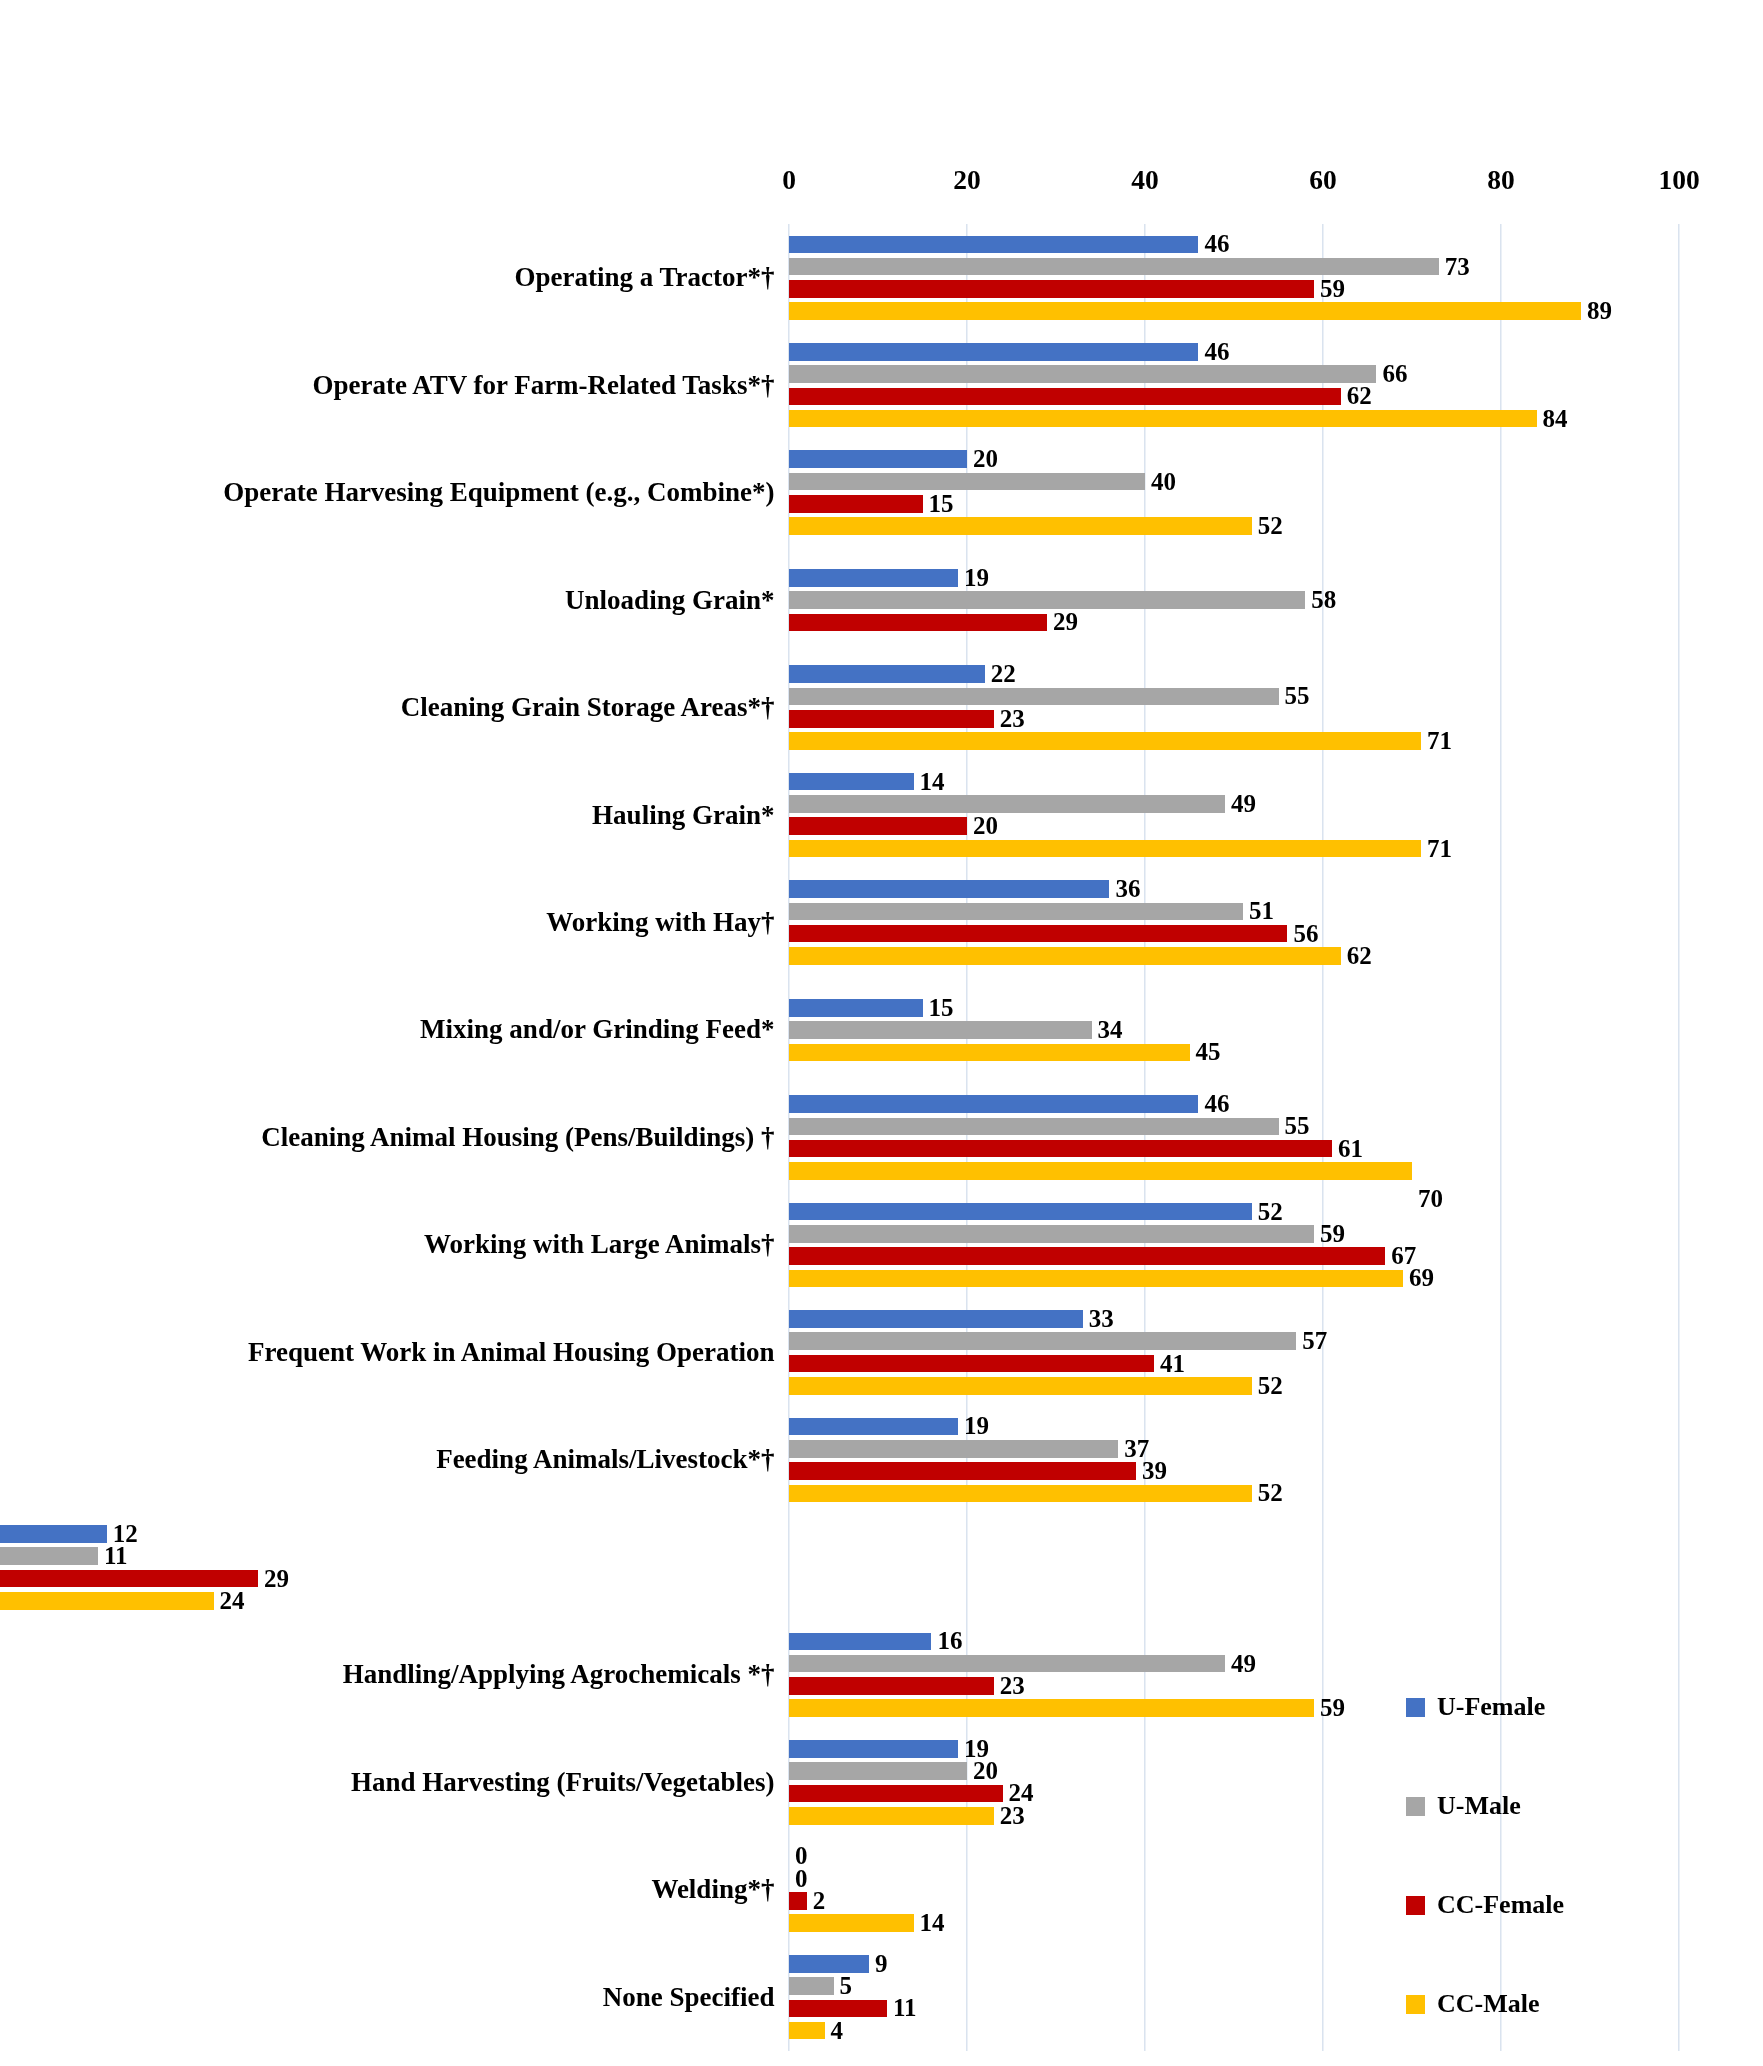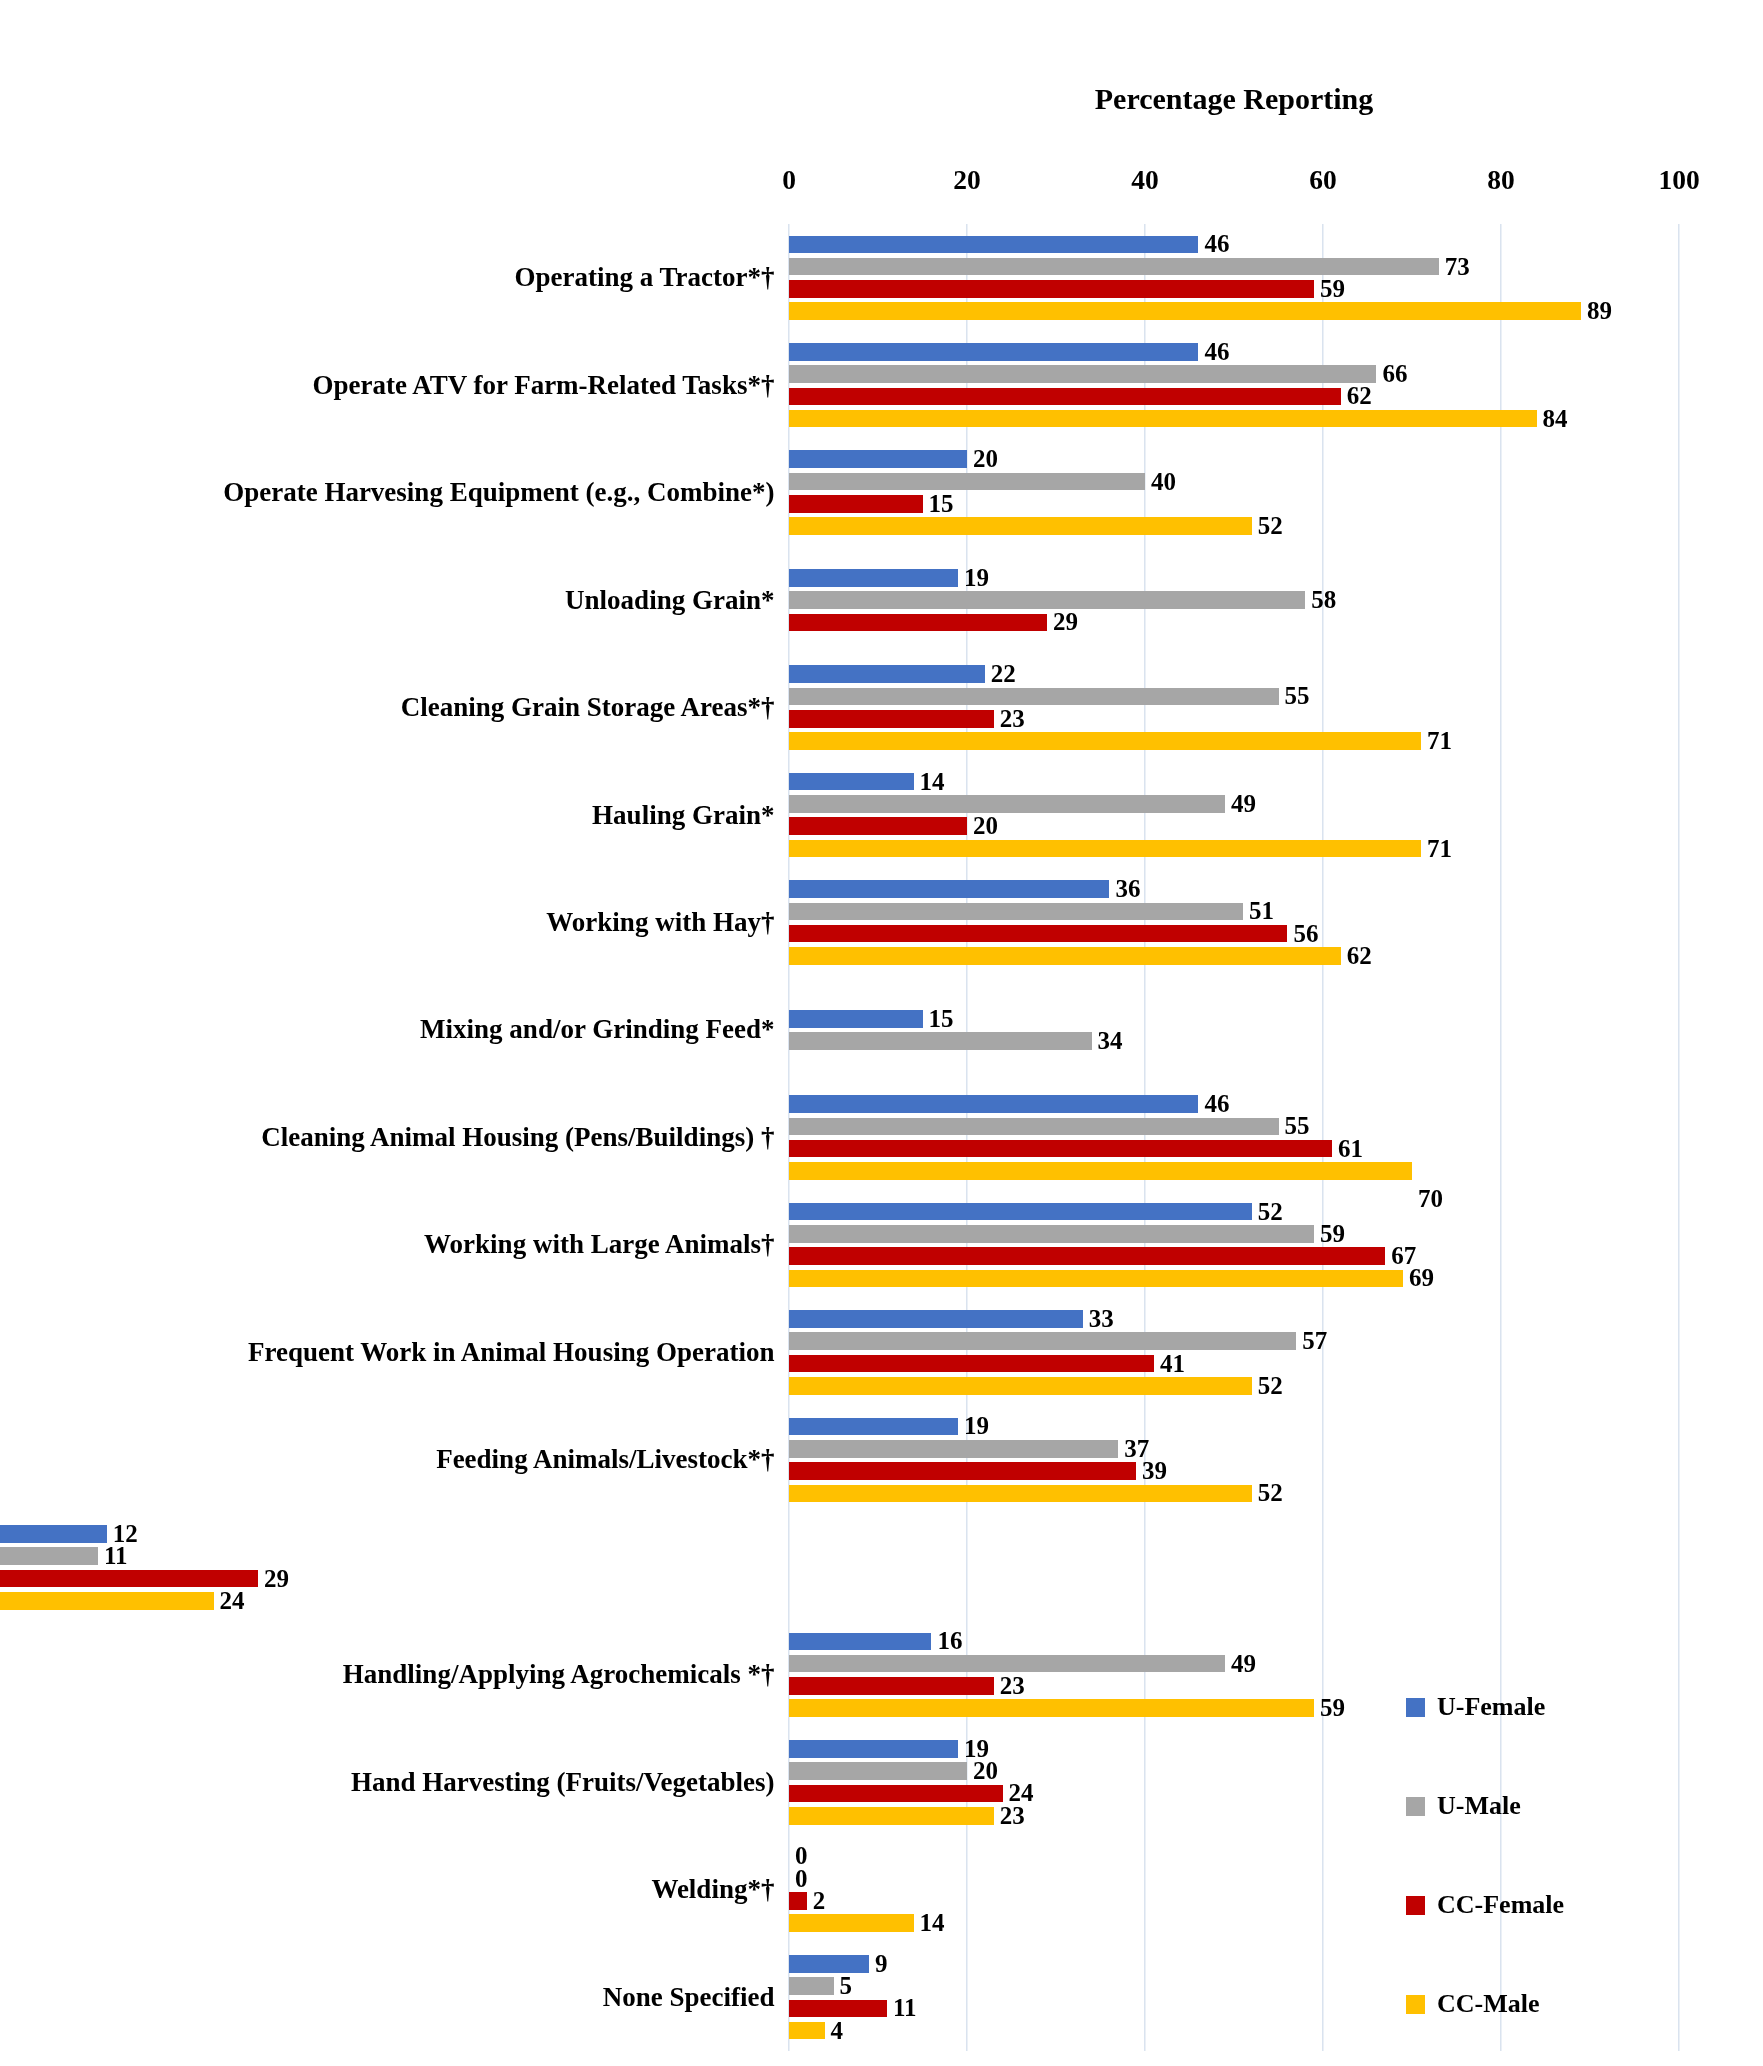--- a/index.html
+++ b/index.html
@@ -129,21 +129,20 @@
   }
   .legend-label {
     font-size: 26px;
     font-weight: bold;
   }
 </style>
 </head>
 <body>
 
 <div class="chart">
-  <div class="chart-title">Percentage Reporting</div>
 
   <div class="ticks">
       <span class="tick" style="left: 0%;">0</span>
       <span class="tick" style="left: 20%;">20</span>
       <span class="tick" style="left: 40%;">40</span>
       <span class="tick" style="left: 60%;">60</span>
       <span class="tick" style="left: 80%;">80</span>
       <span class="tick" style="left: 100%;">100</span>
     </div>
 
@@ -303,20 +302,24 @@
         <div class="row">
           <div class="row-label">Mixing and/or Grinding Feed*</div>
           <div class="row-bars">
             <div class="bar-wrap">
               <div class="bar" style="width: 15%; background: rgb(68, 114, 196);"></div>
               <span class="bar-value" style="left: calc(15% + 6px);">15</span>
             </div>
             <div class="bar-wrap">
               <div class="bar" style="width: 34%; background: rgb(166, 166, 166);"></div>
               <span class="bar-value" style="left: calc(34% + 6px);">34</span>
+            </div>
+            <div class="bar-wrap">
+              <div class="bar" style="width: 45%; background: rgb(255, 192, 0);"></div>
+              <span class="bar-value" style="left: calc(45% + 6px);">45</span>
             </div>
           </div>
         </div>
         <div class="row">
           <div class="row-label">Cleaning Animal Housing (Pens/Buildings) †</div>
           <div class="row-bars">
             <div class="bar-wrap">
               <div class="bar" style="width: 46%; background: rgb(68, 114, 196);"></div>
               <span class="bar-value" style="left: calc(46% + 6px);">46</span>
             </div>

